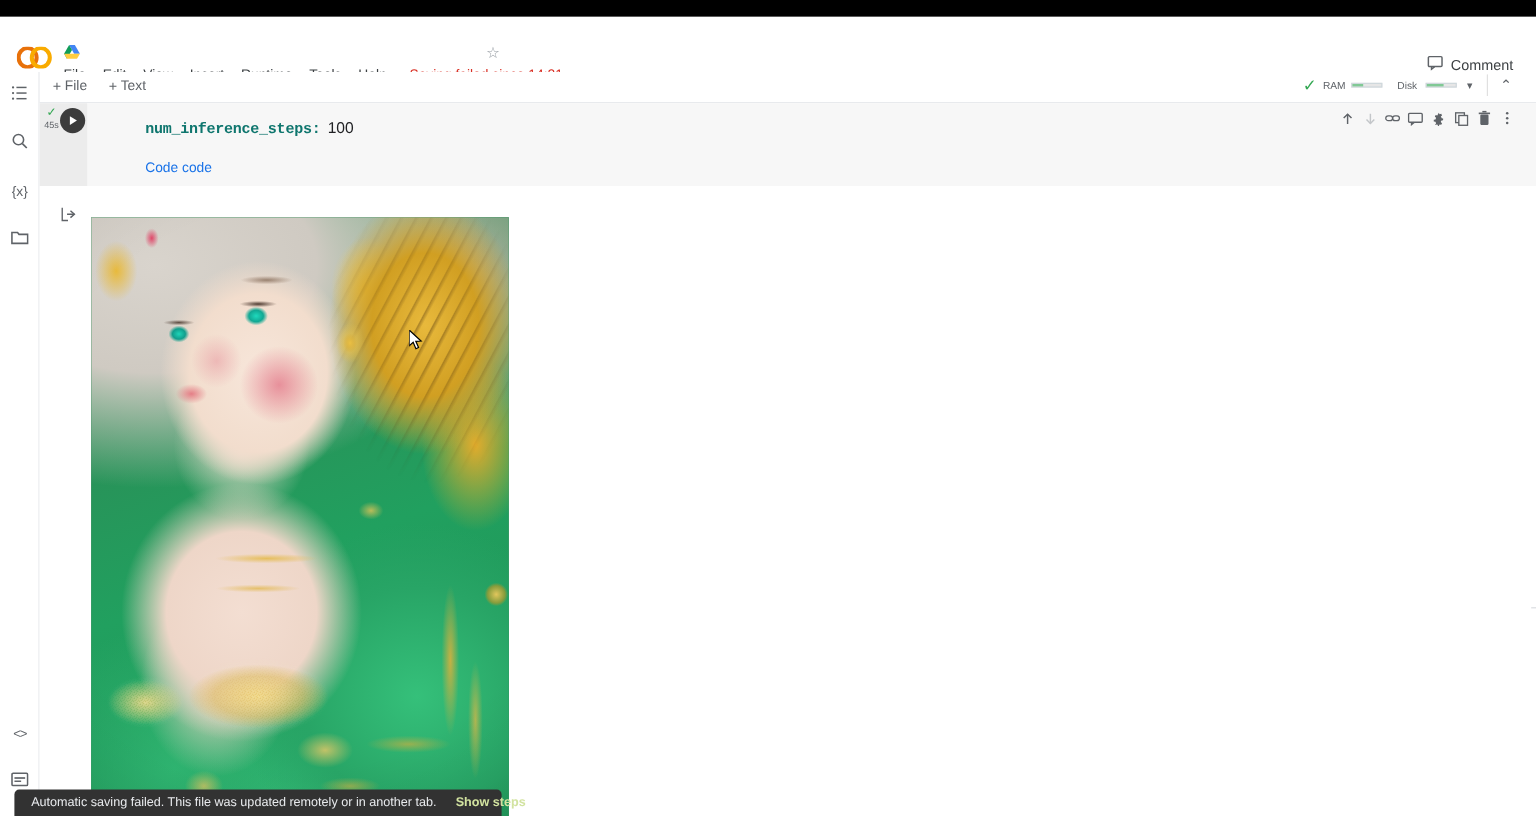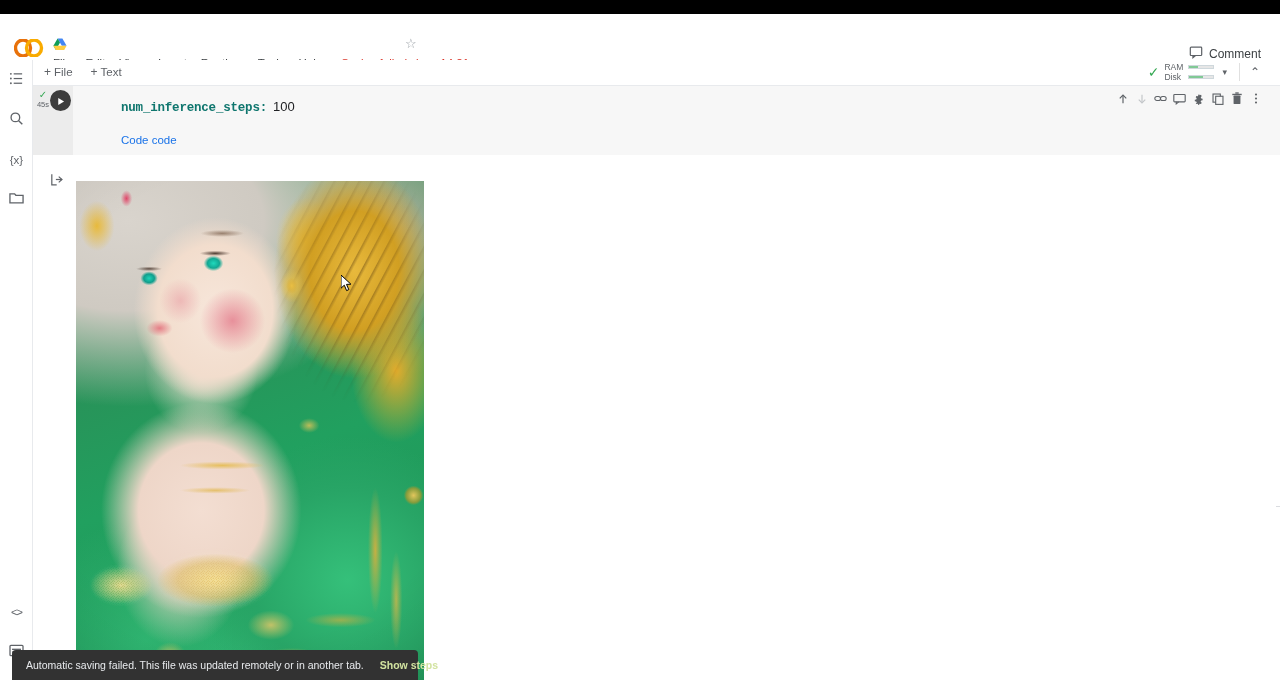--- a/index.html
+++ b/index.html
@@ -77,21 +77,21 @@
     display: flex; gap: 10px; font-size: 11.5px; color: #5f6368;
   }
   .tb-btn { display: flex; align-items: center; gap: 3px; padding: 1px 4px; white-space: nowrap; }
   .tb-plus { font-size: 12px; line-height: 1; }
 
   .rt-status {
     position: absolute; right: 16px; top: 62px;
     display: flex; align-items: center; gap: 2px;
   }
   .rt-check { color: #34a853; font-size: 14px; line-height: 1; margin-right: 3px; }
-  .rt-meters { display: flex; flex-direction: column; gap: 0; }
+  .rt-meters { display: flex; flex-direction: row; gap: 12px; }
   .rt-row { display: flex; align-items: center; gap: 4px; }
   .rt-lbl { font-size: 8.5px; color: #5f6368; width: 20px; }
   .rt-bar { width: 26px; height: 4px; background: #e6e6e6; border: .5px solid #cfd8dc; }
   .rt-bar i { display: block; height: 100%; background: #81c995; }
   .rt-caret { font-size: 9px; color: #5f6368; padding: 0 6px; }
   .rt-divider { width: 1px; height: 18px; background: #e0e0e0; margin: 0 4px; }
   .rt-collapse { font-size: 12px; color: #5f6368; padding: 0 4px; }
 
   
   .sidebar {
@@ -192,21 +192,21 @@
 
   
   .cursor {
     position: absolute; left: 341px; top: 275px;
     width: 12px; height: 18px; z-index: 40;
     pointer-events: none;
   }
 
   
   .toast {
-    position: absolute; left: 12px; bottom: 0px; width: 406px; height: 30px;
+    position: absolute; left: 12px; bottom: 0px; width: 406px; height: 22px;
     background: #323232; border-radius: 4px 4px 0 0;
     display: flex; align-items: center;
     padding: 0 14px; z-index: 50;
   }
   .toast-msg { font-size: 10.5px; color: #e8eaed; white-space: nowrap; }
   .toast-action {
     font-size: 10.5px; color: #d2e3a0; margin-left: 16px;
     white-space: nowrap; font-weight: bold;
   }
 

